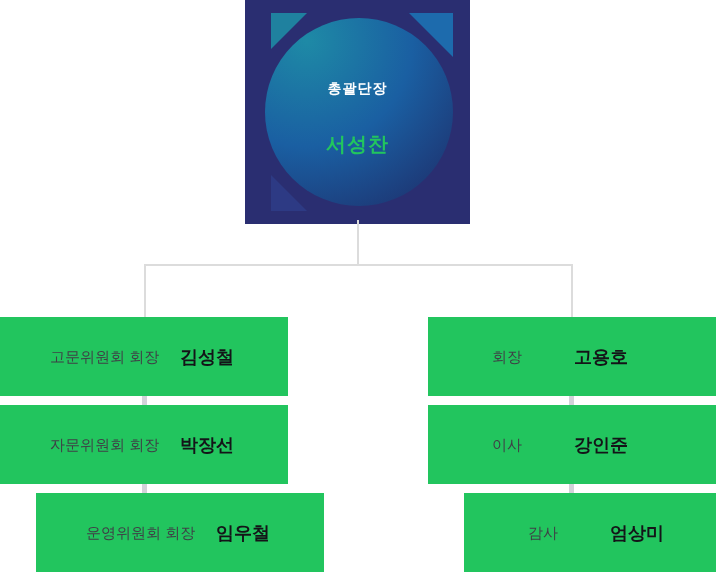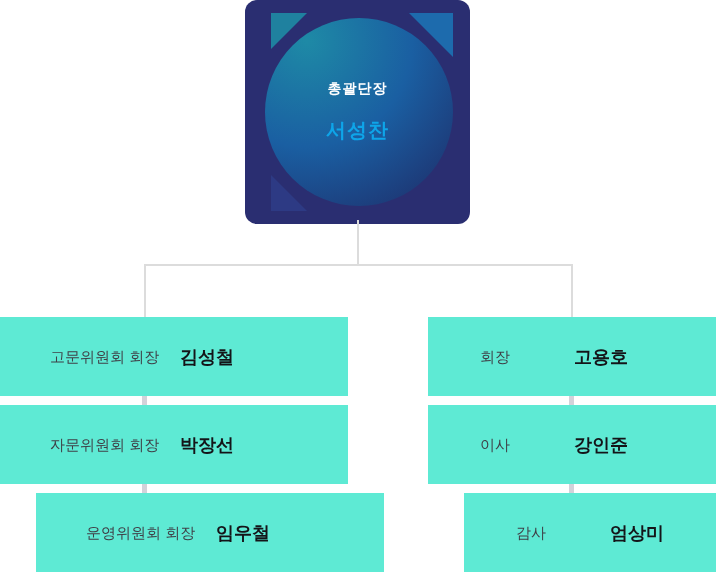--- a/index.html
+++ b/index.html
@@ -12,21 +12,20 @@
     background: #ffffff;
     overflow: hidden;
   }
 
   
   .root-node {
     position: absolute;
     left: 245px; top: 0;
     width: 225px; height: 224px;
     background: #2a2e71;
-    border-radius: 12px;
   }
   .corner { position: absolute; }
   .corner-tl {
     left: 26px; top: 13px; width: 36px; height: 36px;
     background: #1f819f;
     clip-path: polygon(0 0, 100% 0, 0 100%);
   }
   .corner-tr {
     left: 164px; top: 13px; width: 44px; height: 44px;
     background: #1d6bad;
@@ -48,23 +47,23 @@
     position: absolute;
     left: 0; top: 80px; width: 100%;
     text-align: center;
     color: #ffffff;
     font-size: 14px;
     font-weight: 600;
     letter-spacing: 1px;
   }
   .root-name {
     position: absolute;
-    left: 0; top: 117px; width: 100%;
+    left: 0; top: 131px; width: 100%;
     text-align: center;
-    color: #0ea5e9;
+    color: #22c55e;
     font-size: 20px;
     font-weight: 700;
     letter-spacing: 1px;
   }
 
   
   .tree-line { position: absolute; background: #dcdcdc; }
   .line-root-v   { left: 357px; top: 220px; width: 2px;  height: 46px; }
   .line-h        { left: 144px; top: 264px; width: 429px; height: 2px; }
   .line-left-v   { left: 144px; top: 264px; width: 2px;  height: 53px; }
@@ -72,22 +71,22 @@
 
   .row-connector { position: absolute; width: 5px; height: 9px; background: #d3d2da; }
   .conn-l1 { left: 142px; top: 396px; }
   .conn-l2 { left: 142px; top: 484px; }
   .conn-r1 { left: 569px; top: 396px; }
   .conn-r2 { left: 569px; top: 484px; }
 
   
   .member-box {
     position: absolute;
-    width: 348px; height: 79px;
-    background: #5eead4;
+    width: 288px; height: 79px;
+    background: #22c55e;
   }
   .col-left  .member-box { left: 0; }
   .col-right .member-box { left: 428px; }
   .row-0 { top: 317px; }
   .row-1 { top: 405px; }
   .row-2 { top: 493px; margin-left: 36px; }
 
   .member-role {
     position: absolute;
     top: 50%; transform: translateY(-50%);
@@ -98,21 +97,21 @@
   .member-name {
     position: absolute;
     top: 50%; transform: translateY(-50%);
     color: #141418;
     font-size: 18px;
     font-weight: 700;
     white-space: nowrap;
   }
   .col-left  .member-role { left: 50px; }
   .col-left  .member-name { left: 180px; text-align: right; }
-  .col-right .member-role { left: 52px; }
+  .col-right .member-role { left: 64px; }
   .col-right .member-name { left: 146px; }
 </style>
 </head>
 <body>
 
 <div class="stage">
 
   <div class="root-node">
     <div class="corner corner-tl"></div>
     <div class="corner corner-tr"></div>

